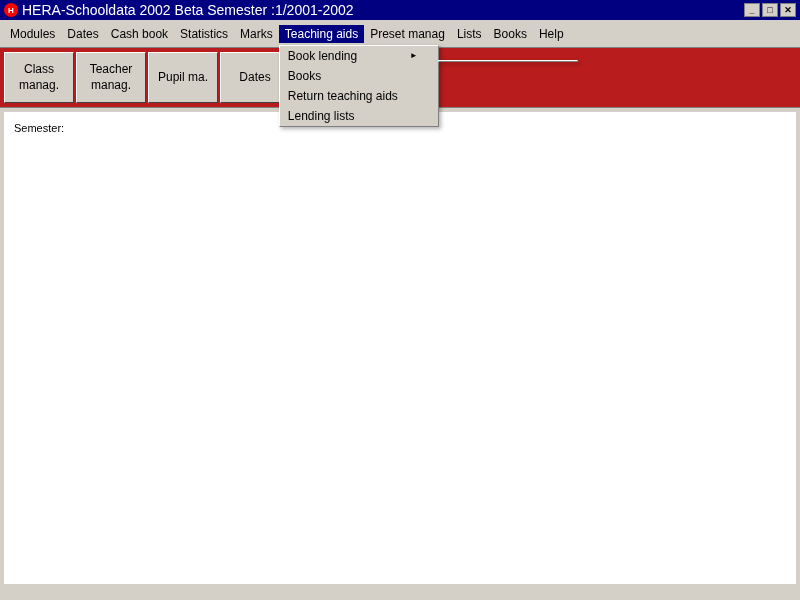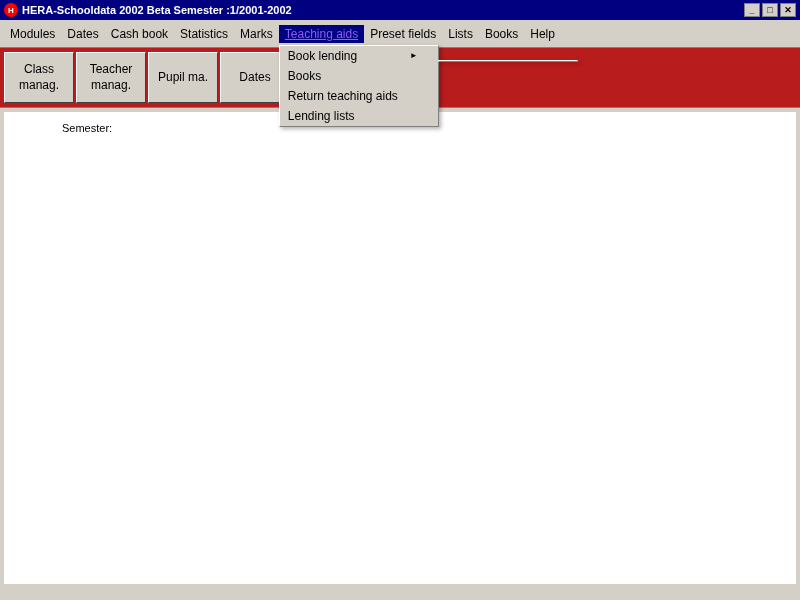--- a/index.html
+++ b/index.html
@@ -41,22 +41,22 @@
       border-radius: 50%;
       display: flex;
       align-items: center;
       justify-content: center;
       font-size: 8px;
       color: white;
       font-weight: bold;
     }
 
     #title-text {
-      font-size: 11px;
-      font-weight: bold;
+      font-size: 14px;
+      font-weight: normal;
     }
 
     #title-buttons {
       display: flex;
       gap: 2px;
     }
 
     .title-btn {
       width: 16px;
       height: 14px;
@@ -86,22 +86,21 @@
       padding: 2px 6px;
       cursor: pointer;
       position: relative;
       height: 100%;
       display: flex;
       align-items: center;
     }
 
     .menu-item:hover, .menu-item.active {
       background: #000080;
-      color: #8b5cf6;
-      text-decoration: underline;
+      color: #ffffff;
     }
 
     
     #toolbar {
       background: #b91c1c;
       border-bottom: 1px solid #808080;
       display: flex;
       align-items: stretch;
       height: 60px;
       padding: 4px 4px;
@@ -179,21 +178,20 @@
       margin: 4px;
       padding: 10px;
       height: calc(600px - 20px - 20px - 68px - 20px);
       position: relative;
     }
 
     #semester-label {
       font-size: 11px;
       margin-bottom: 4px;
       color: #000;
-      margin-left: 48px;
     }
 
     #semester-dropdown {
       display: flex;
       align-items: center;
     }
 
     #semester-select {
       background: #000080;
       color: white;
@@ -256,21 +254,21 @@
         <span class="arrow">►</span>
 
         <div id="book-lending-submenu">
         </div>
       </div>
       <div class="dropdown-item">Books</div>
       <div class="dropdown-item">Return teaching aids</div>
       <div class="dropdown-item">Lending lists</div>
     </div>
   </div>
-  <div class="menu-item">Preset fields</div>
+  <div class="menu-item">Preset manag</div>
   <div class="menu-item">Lists</div>
   <div class="menu-item">Books</div>
   <div class="menu-item">Help</div>
 </div>
 
 <div id="toolbar">
   <button class="toolbar-btn">
     <span>Class<br>manag.</span>
   </button>
   <button class="toolbar-btn">

